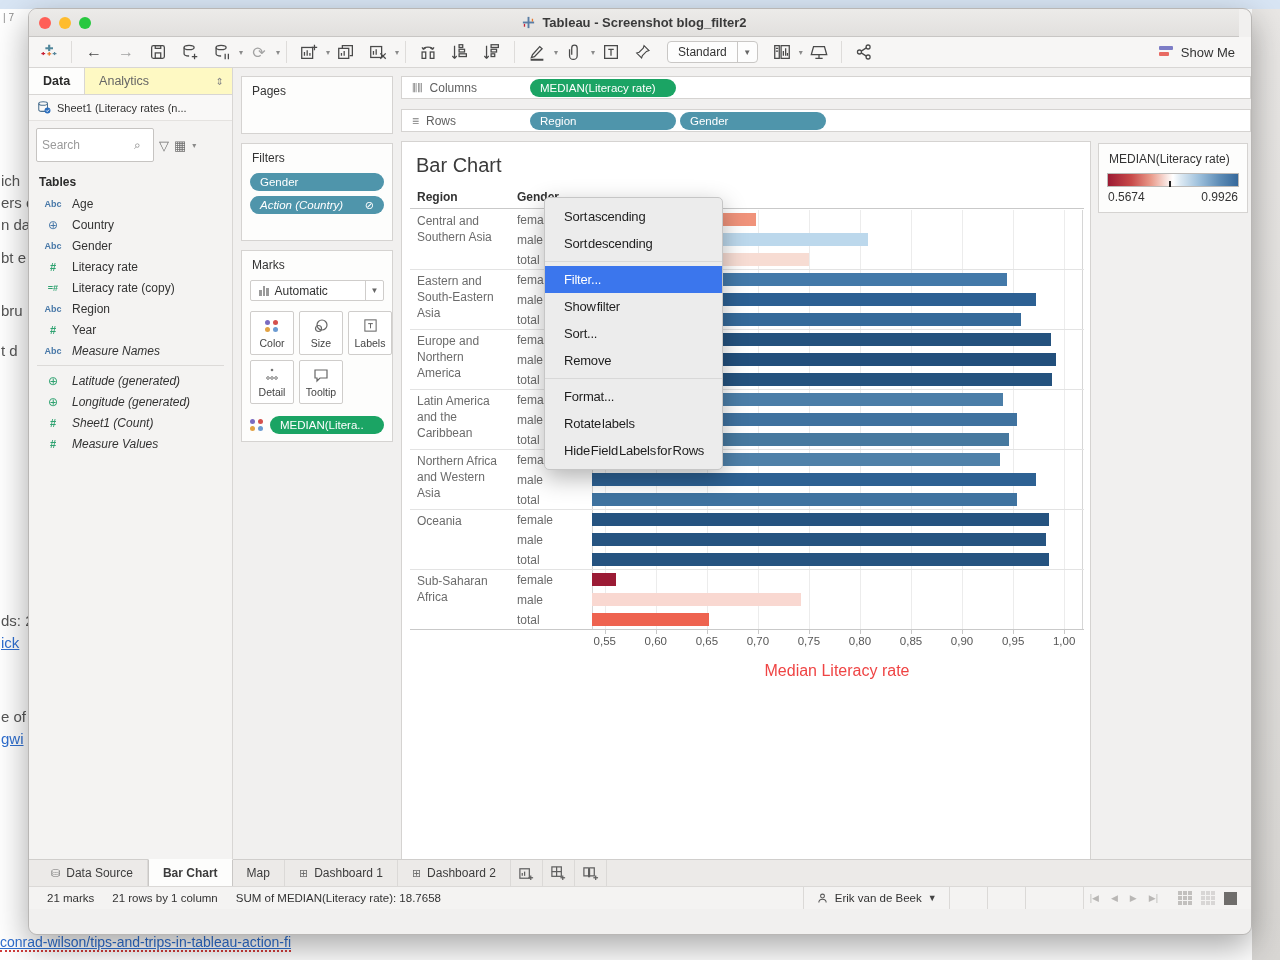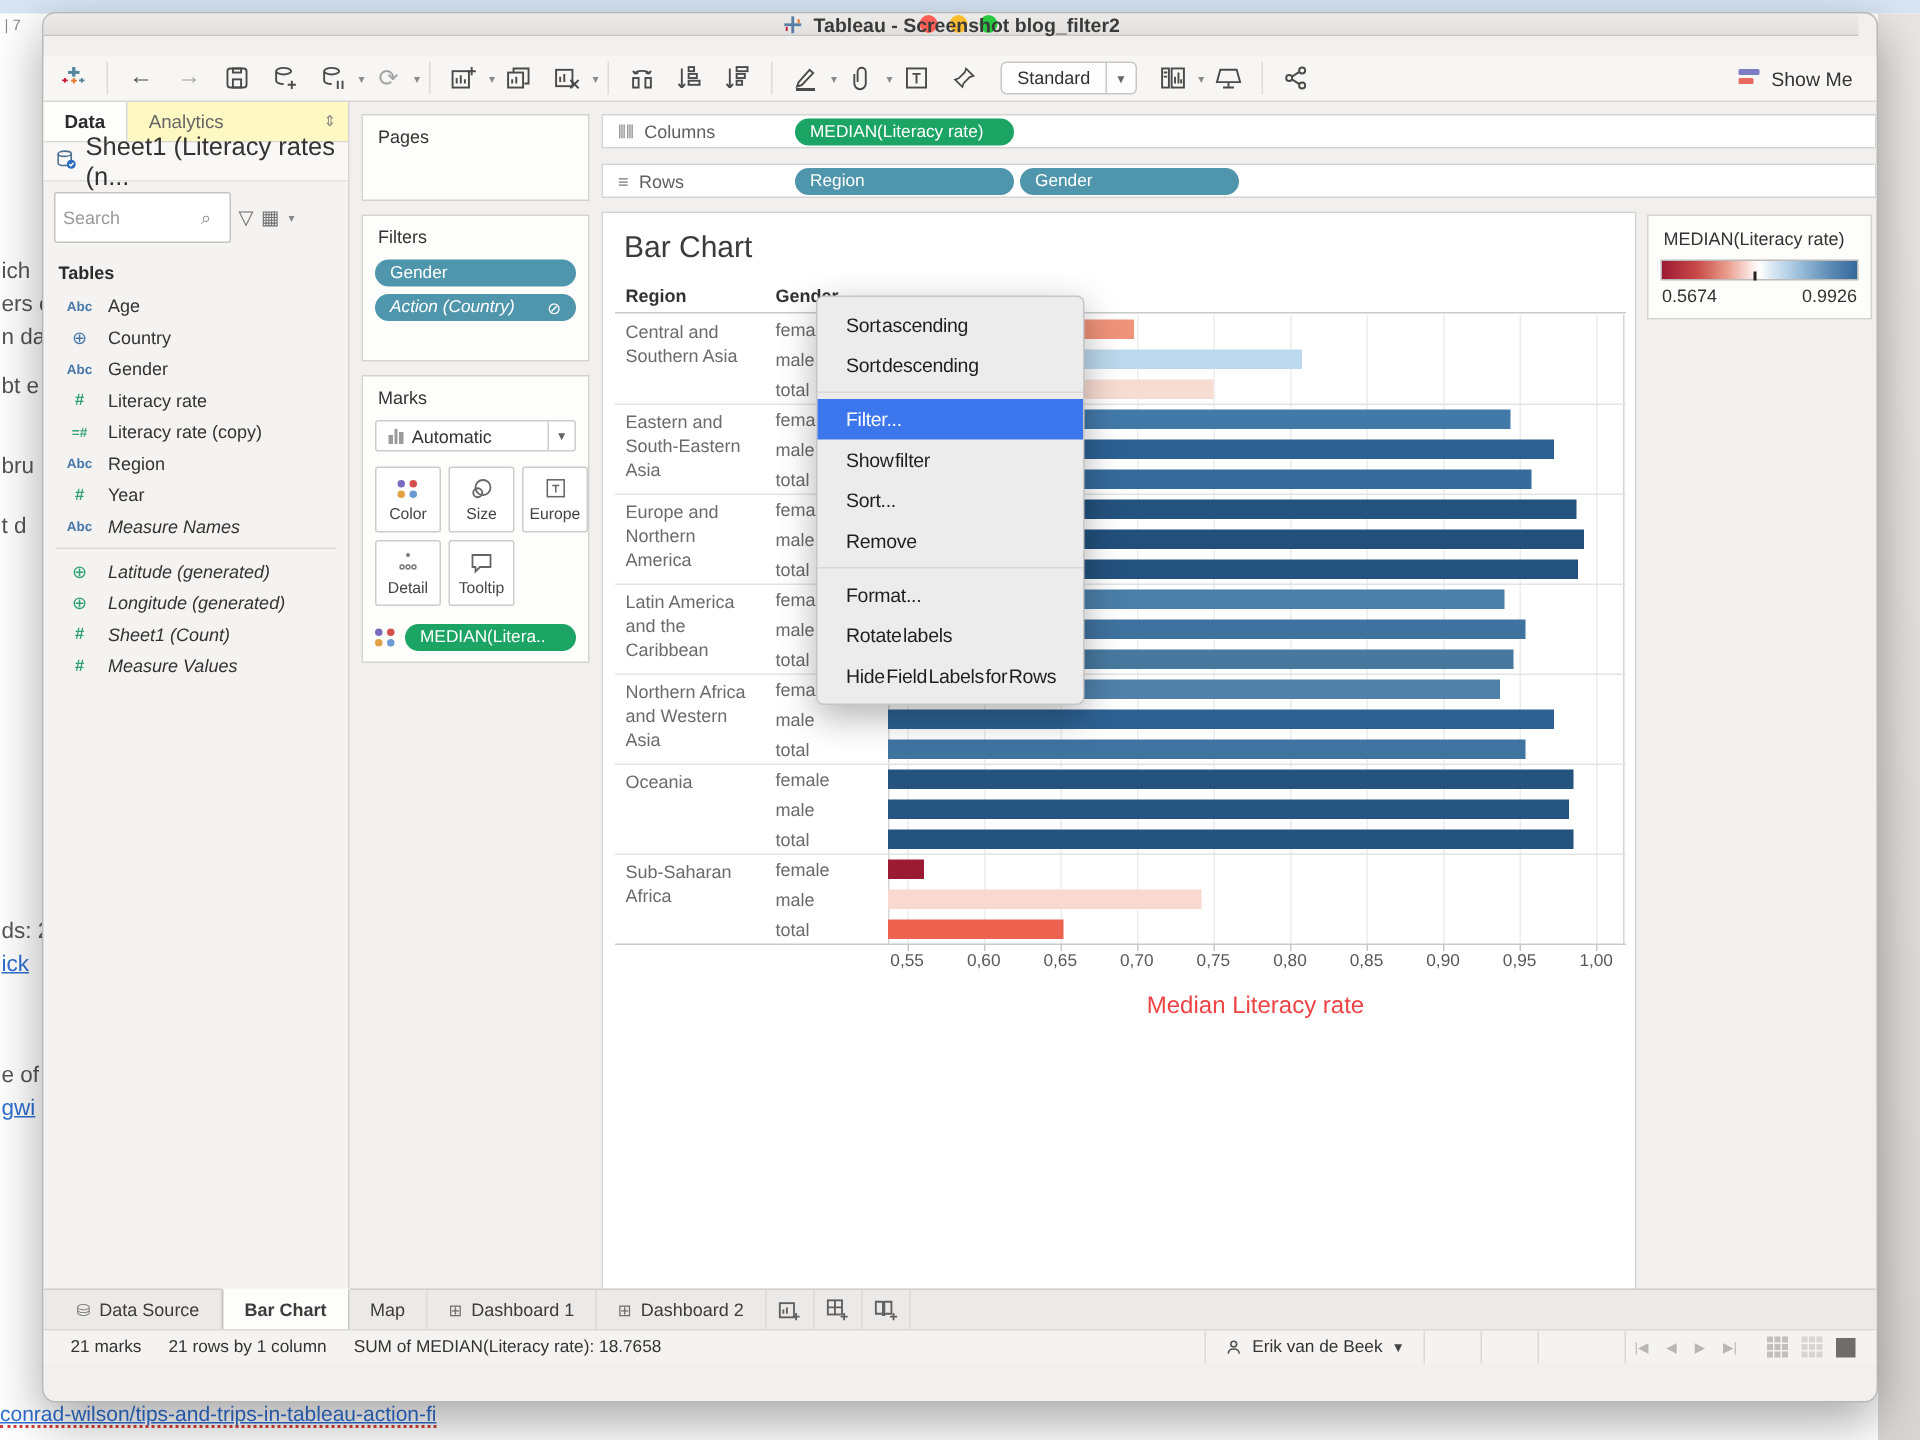--- a/index.html
+++ b/index.html
@@ -15,23 +15,23 @@
   .bg-frag.link { color:#2f6fd0; text-decoration:underline; }
   .bg-bottom-link { position:absolute; left:0; top:934px; font-size:14px; color:#2f6fd0;
                     text-decoration:underline; white-space:nowrap; border-bottom:2px dotted #d23c3c; }
 
   
   .window { position:absolute; left:28px; top:8px; width:1224px; height:927px;
             background:#f1f0ef; border-radius:9px; box-shadow:0 12px 34px rgba(0,0,0,.35);
             overflow:hidden; border:1px solid #b9b7b5; }
 
   
-  .titlebar { position:absolute; left:0; top:0; right:12px; height:15px;
+  .titlebar { position:absolute; left:0; top:0; right:12px; height:28px;
               background:linear-gradient(#ecebe9,#e2e0de); border-bottom:1px solid #c8c6c4;
-              display:flex; align-items:center;justify-content:center; }
+              display:flex; align-items:center; }
   .lights { display:flex; gap:8px; margin-left:10px; }
   .light { width:12px; height:12px; border-radius:50%; }
   .light.red { background:#ff5f57; } .light.yellow { background:#febc2e; } .light.green { background:#28c840; }
   .title-center { position:absolute; left:0; right:0; text-align:center; font-size:13px; font-weight:bold;
                   color:#3a3a3a; pointer-events:none; }
   .title-center .tlogo { display:inline-block; width:15px; height:15px; vertical-align:-3px; margin-right:6px; }
 
   
   .toolbar { position:absolute; left:0; top:28px; right:0; height:31px; background:#f7f6f5;
              border-bottom:1px solid #d8d6d4; display:flex; align-items:center; font-size:12px; color:#3c3c3c; }
@@ -54,21 +54,21 @@
   .showme-ic i:nth-child(2){ left:0; top:6px; width:10px; background:#e86a62; }
 
   
   .sidebar { position:absolute; left:0; top:59px; width:204px; bottom:75px; background:#f4f3f2;
              border-right:1px solid #d8d6d4; }
   .side-tabs { height:27px; display:flex; align-items:center; border-bottom:1px solid #d8d6d4; background:#fef9c3; }
   .side-tab { padding:0 14px; font-size:12.5px; color:#666; height:100%; display:flex; align-items:center; }
   .side-tab.active { font-weight:bold; color:#2b2b2b; background:#fdfdfc; border-right:1px solid #d8d6d4; }
   .side-tab-ctl { margin-left:auto; margin-right:8px; color:#888; font-size:10px; }
   .ds-row { height:26px; display:flex; align-items:center; gap:6px; padding:0 8px; border-bottom:1px solid #e4e2e0;
-            font-size:17px; color:#333; background:#f9f8f7; }
+            font-size:11px; color:#333; background:#f9f8f7; }
   .search-row { display:flex; align-items:center; gap:5px; padding:7px 7px 5px 7px; }
   .search-box { flex:0 0 118px; height:21px; border:1px solid #c6c4c2; background:#fff; border-radius:2px;
                 display:flex; align-items:center; padding:16px 5px; }
   .search-box input { border:none; outline:none; width:92px; font-size:12px; color:#333; background:transparent; }
   .search-box input::placeholder { color:#9a9a9a; }
   .search-box .mag { color:#8a8a8a; font-size:12px; }
   .mini-ic { color:#6f6f6f; font-size:13px; }
   .tables-hdr { font-size:12px; font-weight:bold; color:#2b2b2b; padding:8px 10px 4px 10px; }
   .field { height:21px; display:flex; align-items:center; gap:7px; padding-left:12px; font-size:12px; color:#333; }
   .field .fic { width:24px; text-align:center; font-weight:bold; flex:0 0 24px; }
@@ -529,21 +529,21 @@
         <span class="mlabel">Size</span>
       </div>
       <div class="mark-btn">
         <span class="micon">
           <svg width="15" height="15" viewBox="0 0 16 16" fill="none" stroke="#666" stroke-width="1.1">
               <rect x="2" y="2" width="12" height="12"></rect>
               <line x1="5.5" y1="6" x2="10.5" y2="6"></line>
               <line x1="8" y1="6" x2="8" y2="11"></line>
             </svg>
         </span>
-        <span class="mlabel">Europe</span>
+        <span class="mlabel">Labels</span>
       </div>
       <div class="mark-btn">
         <span class="micon">
           <svg width="16" height="16" viewBox="0 0 16 16" fill="#777">
               <circle cx="8" cy="3" r="1.3"></circle>
               <circle cx="4" cy="11" r="1.3" fill="none" stroke="#777"></circle>
               <circle cx="8" cy="11" r="1.3" fill="none" stroke="#777"></circle>
               <circle cx="12" cy="11" r="1.3" fill="none" stroke="#777"></circle>
             </svg>
         </span>

